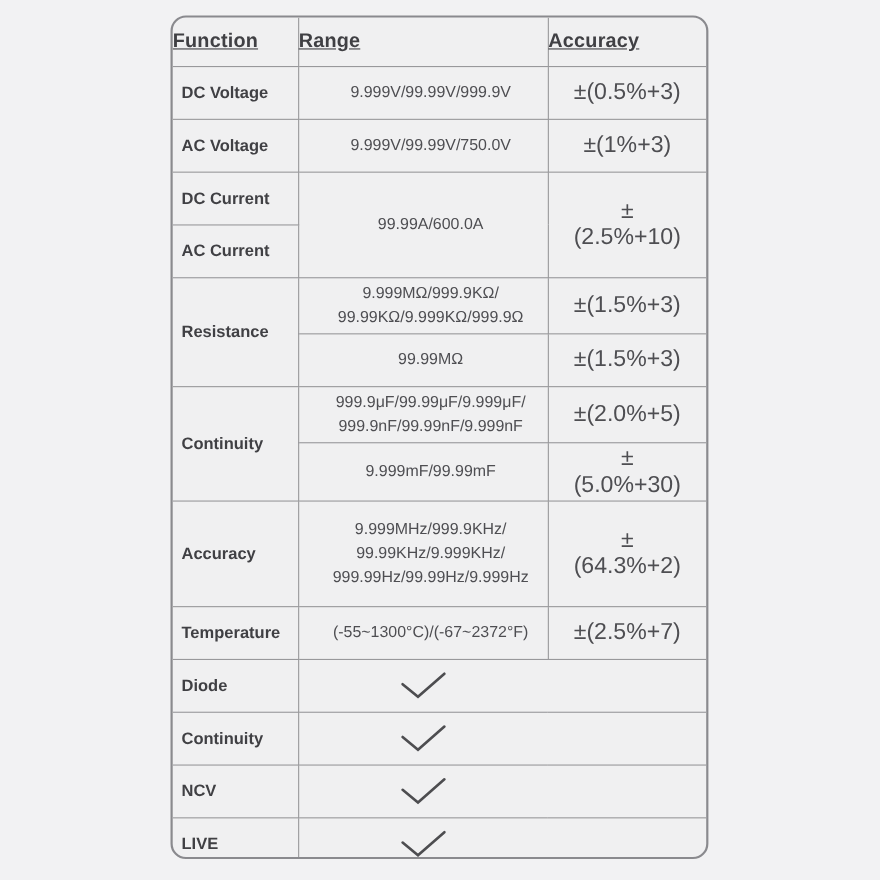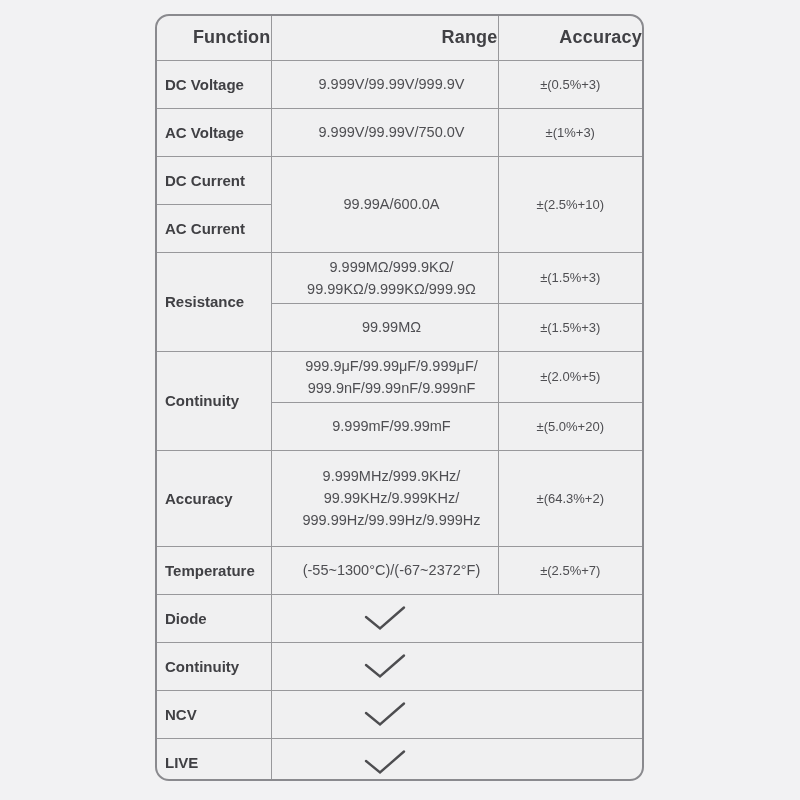--- a/index.html
+++ b/index.html
@@ -28,32 +28,32 @@
   }
   col.c-func{width:114px;}
   col.c-range{width:227px;}
   col.c-acc{width:144px;}
   th,td{border:1px solid var(--line);vertical-align:middle;}
   tr.header-row{height:44px;}
   tr.std{height:48px;}
   tr.tall{height:96px;}
   th{
     font-size:18px;font-weight:700;color:var(--header-text);
-    text-align:right;letter-spacing:0.2px;
+    text-align:left;letter-spacing:0.2px;text-decoration:underline;
   }
   td.fn{
     font-size:15px;font-weight:700;color:var(--header-text);
     text-align:left;padding:2px 8px;
   }
   td.rg{
     font-size:14.5px;color:var(--body-text);
     text-align:center;padding:3px 8px 3px 22px;line-height:22px;
   }
   td.acc{
-    font-size:13px;color:var(--body-text);
+    font-size:21px;color:var(--body-text);
     text-align:center;padding:2px 22px;
   }
   td.rg .line{display:block;}
   td.merged{padding:0;}
   .check-box{
     width:227px;display:flex;align-items:center;justify-content:center;
   }
   svg.check{display:block;}
   svg.check polyline{
     fill:none;stroke:var(--check);stroke-width:2.4;
@@ -116,21 +116,21 @@
       <tr class="std">
         <td class="fn" rowspan="2">Continuity</td>
         <td class="rg">
           <span class="line">999.9μF/99.99μF/9.999μF/</span>
           <span class="line">999.9nF/99.99nF/9.999nF</span>
         </td>
         <td class="acc">±(2.0%+5)</td>
       </tr>
       <tr class="std">
         <td class="rg">9.999mF/99.99mF</td>
-        <td class="acc">±(5.0%+20)</td>
+        <td class="acc">±(5.0%+30)</td>
       </tr>
 
       <tr class="tall">
         <td class="fn">Accuracy</td>
         <td class="rg">
           <span class="line">9.999MHz/999.9KHz/</span>
           <span class="line">99.99KHz/9.999KHz/</span>
           <span class="line">999.99Hz/99.99Hz/9.999Hz</span>
         </td>
         <td class="acc">±(64.3%+2)</td>

